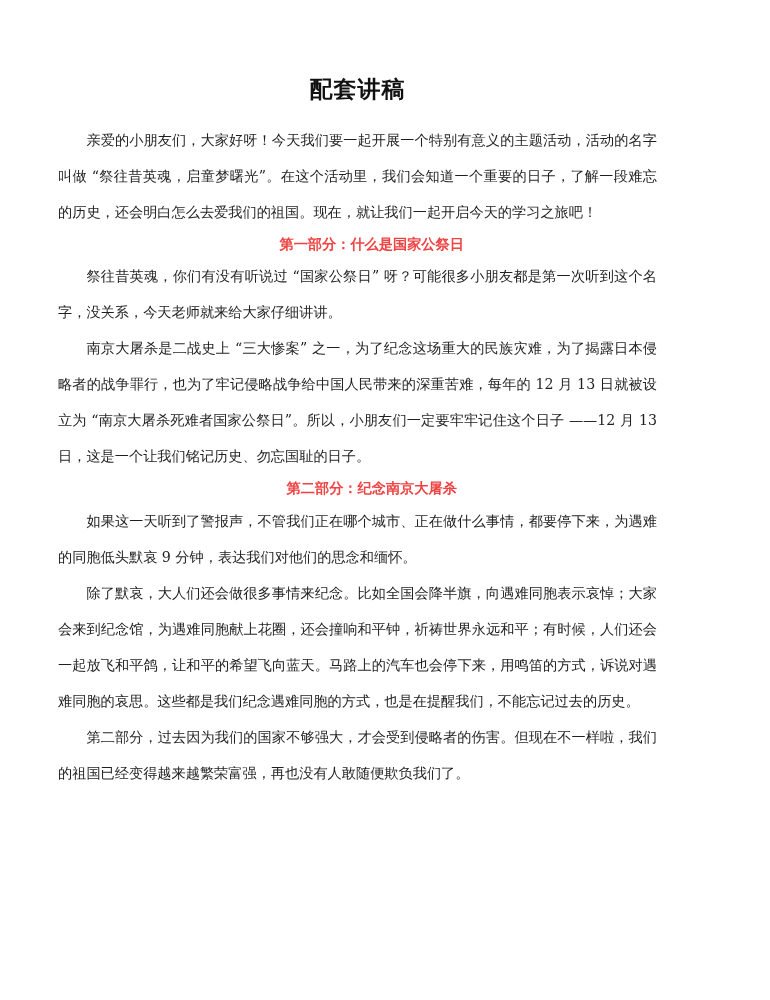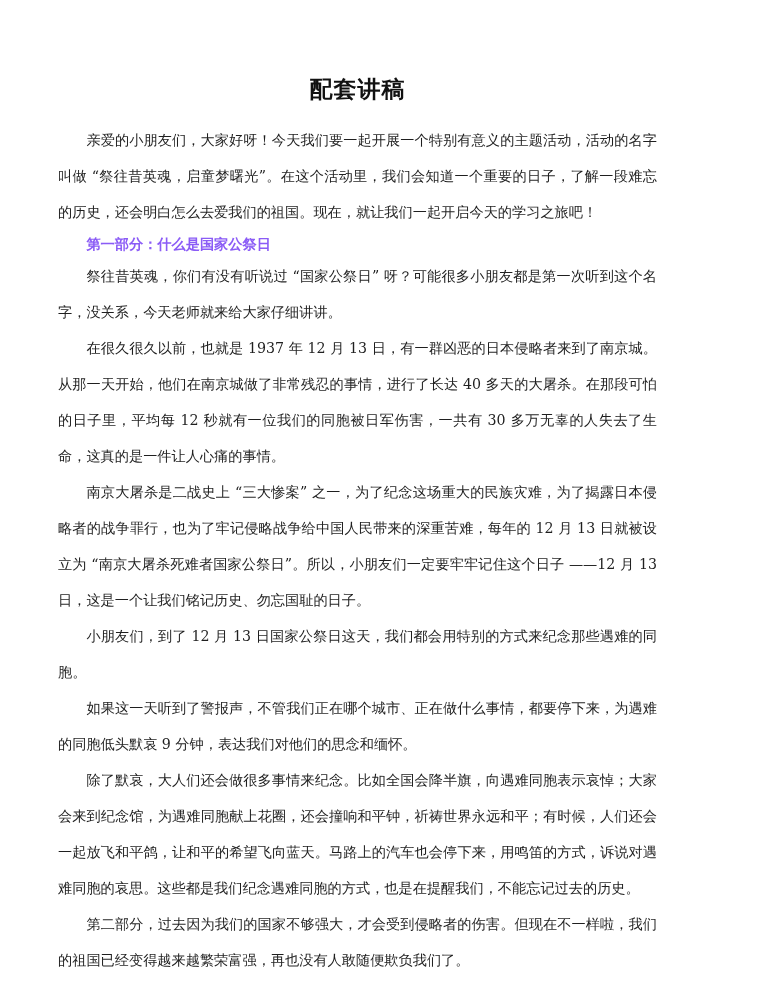--- a/index.html
+++ b/index.html
@@ -46,35 +46,34 @@
     margin: 0;
     color: #1f1f1f;
     word-break: break-all;
   }
   .heading {
     font-size: 14.2px;
     line-height: 28.6px;
     font-weight: bold;
     text-indent: 2em;
     margin: 0;
-    text-align: left;
-    color: #8b5cf6;
+    text-align: center;
+    color: #ef4444;
   }
 </style>
 </head>
 <body>
 
 <div class="page">
   <div class="doc-body">
     <h1 class="doc-title">配套讲稿</h1>
     <div id="blocks-container">
         <p class="para">亲爱的小朋友们，大家好呀！今天我们要一起开展一个特别有意义的主题活动，活动的名字叫做 “祭往昔英魂，启童梦曙光”。在这个活动里，我们会知道一个重要的日子，了解一段难忘的历史，还会明白怎么去爱我们的祖国。现在，就让我们一起开启今天的学习之旅吧！</p>
         <p class="heading">第一部分：什么是国家公祭日</p>
         <p class="para">祭往昔英魂，你们有没有听说过 “国家公祭日” 呀？可能很多小朋友都是第一次听到这个名字，没关系，今天老师就来给大家仔细讲讲。</p>
-        <p class="para">在很久很久以前，也就是 1937 年 12 月 13 日，有一群凶恶的日本侵略者来到了南京城。从那一天开始，他们在南京城做了非常残忍的事情，进行了长达 40 多天的大屠杀。在那段可怕的日子里，平均每 12 秒就有一位我们的同胞被日军伤害，一共有 30 多万无辜的人失去了生命，这真的是一件让人心痛的事情。</p>
         <p class="para">南京大屠杀是二战史上 “三大惨案” 之一，为了纪念这场重大的民族灾难，为了揭露日本侵略者的战争罪行，也为了牢记侵略战争给中国人民带来的深重苦难，每年的 12 月 13 日就被设立为 “南京大屠杀死难者国家公祭日”。所以，小朋友们一定要牢牢记住这个日子 ——12 月 13 日，这是一个让我们铭记历史、勿忘国耻的日子。</p>
-        <p class="para">小朋友们，到了 12 月 13 日国家公祭日这天，我们都会用特别的方式来纪念那些遇难的同胞。</p>
+        <p class="heading">第二部分：纪念南京大屠杀</p>
         <p class="para">如果这一天听到了警报声，不管我们正在哪个城市、正在做什么事情，都要停下来，为遇难的同胞低头默哀 9 分钟，表达我们对他们的思念和缅怀。</p>
         <p class="para">除了默哀，大人们还会做很多事情来纪念。比如全国会降半旗，向遇难同胞表示哀悼；大家会来到纪念馆，为遇难同胞献上花圈，还会撞响和平钟，祈祷世界永远和平；有时候，人们还会一起放飞和平鸽，让和平的希望飞向蓝天。马路上的汽车也会停下来，用鸣笛的方式，诉说对遇难同胞的哀思。这些都是我们纪念遇难同胞的方式，也是在提醒我们，不能忘记过去的历史。</p>
         <p class="para">第二部分，过去因为我们的国家不够强大，才会受到侵略者的伤害。但现在不一样啦，我们的祖国已经变得越来越繁荣富强，再也没有人敢随便欺负我们了。</p>
       </div>
   </div>
 </div>
 
 </body></html>

